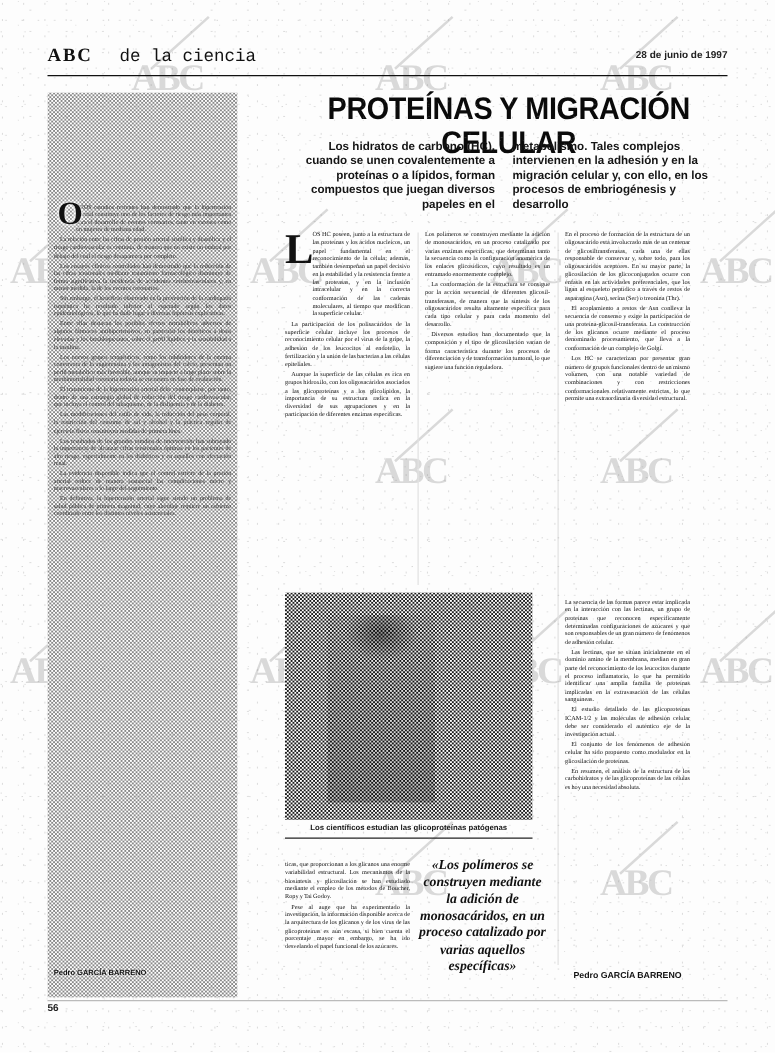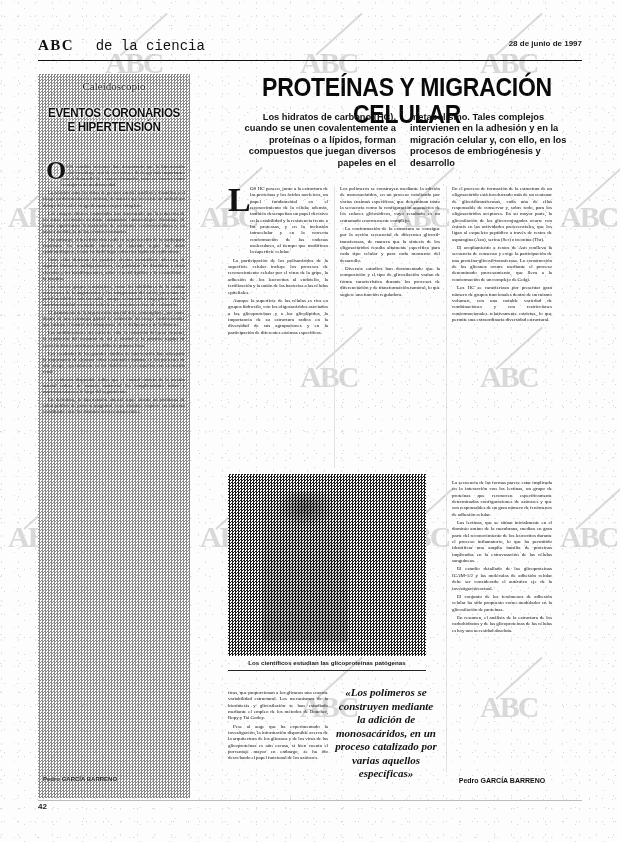--- a/index.html
+++ b/index.html
@@ -366,24 +366,20 @@
   <div id="caption-rule"></div>
   <div id="caption">Los científicos estudian las glicoproteínas patógenas</div>
 
   <div id="pullquote">«Los polímeros se construyen mediante la adición de monosacáridos, en un proceso catalizado por varias aquellos específicas»</div>
 
   <div id="byline">Pedro GARCÍA BARRENO</div>
 
   <div id="sidebox">
     <div class="dither"></div>
 
-    <div id="sb-head">
-      <div id="sb-kicker">Caleidoscopio</div>
-      <div id="sb-title">EVENTOS CORONARIOS E HIPERTENSIÓN</div>
-    </div>
 
     <div id="sb-dropcap">O</div>
 
     <div id="sb-body">
       <p class="first">TROS estudios recientes han demostrado que la hipertensión arterial constituye uno de los factores de riesgo más importantes para el desarrollo de eventos coronarios, tanto en varones como en mujeres de mediana edad.</p>
       <p>La relación entre las cifras de presión arterial sistólica y diastólica y el riesgo cardiovascular es continua, de manera que no existe un umbral por debajo del cual el riesgo desaparezca por completo.</p>
       <p>Los ensayos clínicos controlados han demostrado que la reducción de las cifras tensionales mediante tratamiento farmacológico disminuye de forma significativa la incidencia de accidentes cerebrovasculares y, en menor medida, la de los eventos coronarios.</p>
       <p>Sin embargo, el beneficio observado en la prevención de la cardiopatía isquémica ha resultado inferior al esperado según los datos epidemiológicos, lo que ha dado lugar a diversas hipótesis explicativas.</p>
       <p>Entre ellas destacan los posibles efectos metabólicos adversos de algunos fármacos antihipertensivos, en particular los diuréticos a dosis elevadas y los betabloqueantes, sobre el perfil lipídico y la sensibilidad a la insulina.</p>
       <p>Los nuevos grupos terapéuticos, como los inhibidores de la enzima conversora de la angiotensina y los antagonistas del calcio, presentan un perfil metabólico más favorable, aunque su impacto a largo plazo sobre la morbimortalidad coronaria todavía se encuentra en fase de evaluación.</p>
@@ -391,16 +387,16 @@
       <p>Las modificaciones del estilo de vida, la reducción del peso corporal, la restricción del consumo de sal y alcohol y la práctica regular de ejercicio físico constituyen medidas de primera línea.</p>
       <p>Los resultados de los grandes estudios de intervención han subrayado la importancia de alcanzar cifras tensionales óptimas en los pacientes de alto riesgo, especialmente en los diabéticos y en aquellos con afectación renal.</p>
       <p>La evidencia disponible indica que el control estricto de la presión arterial reduce de manera sustancial las complicaciones micro y macrovasculares a lo largo del seguimiento.</p>
       <p>En definitiva, la hipertensión arterial sigue siendo un problema de salud pública de primera magnitud, cuyo abordaje requiere un esfuerzo coordinado entre los distintos niveles asistenciales.</p>
     </div>
 
     <div id="sb-sig">Pedro GARCÍA BARRENO</div>
   </div>
 
   <div id="folio-rule"></div>
-  <div id="folio">42</div>
+  <div id="folio">56</div>
 
   <div id="speckle"></div>
 </div>
 
 </body></html>

